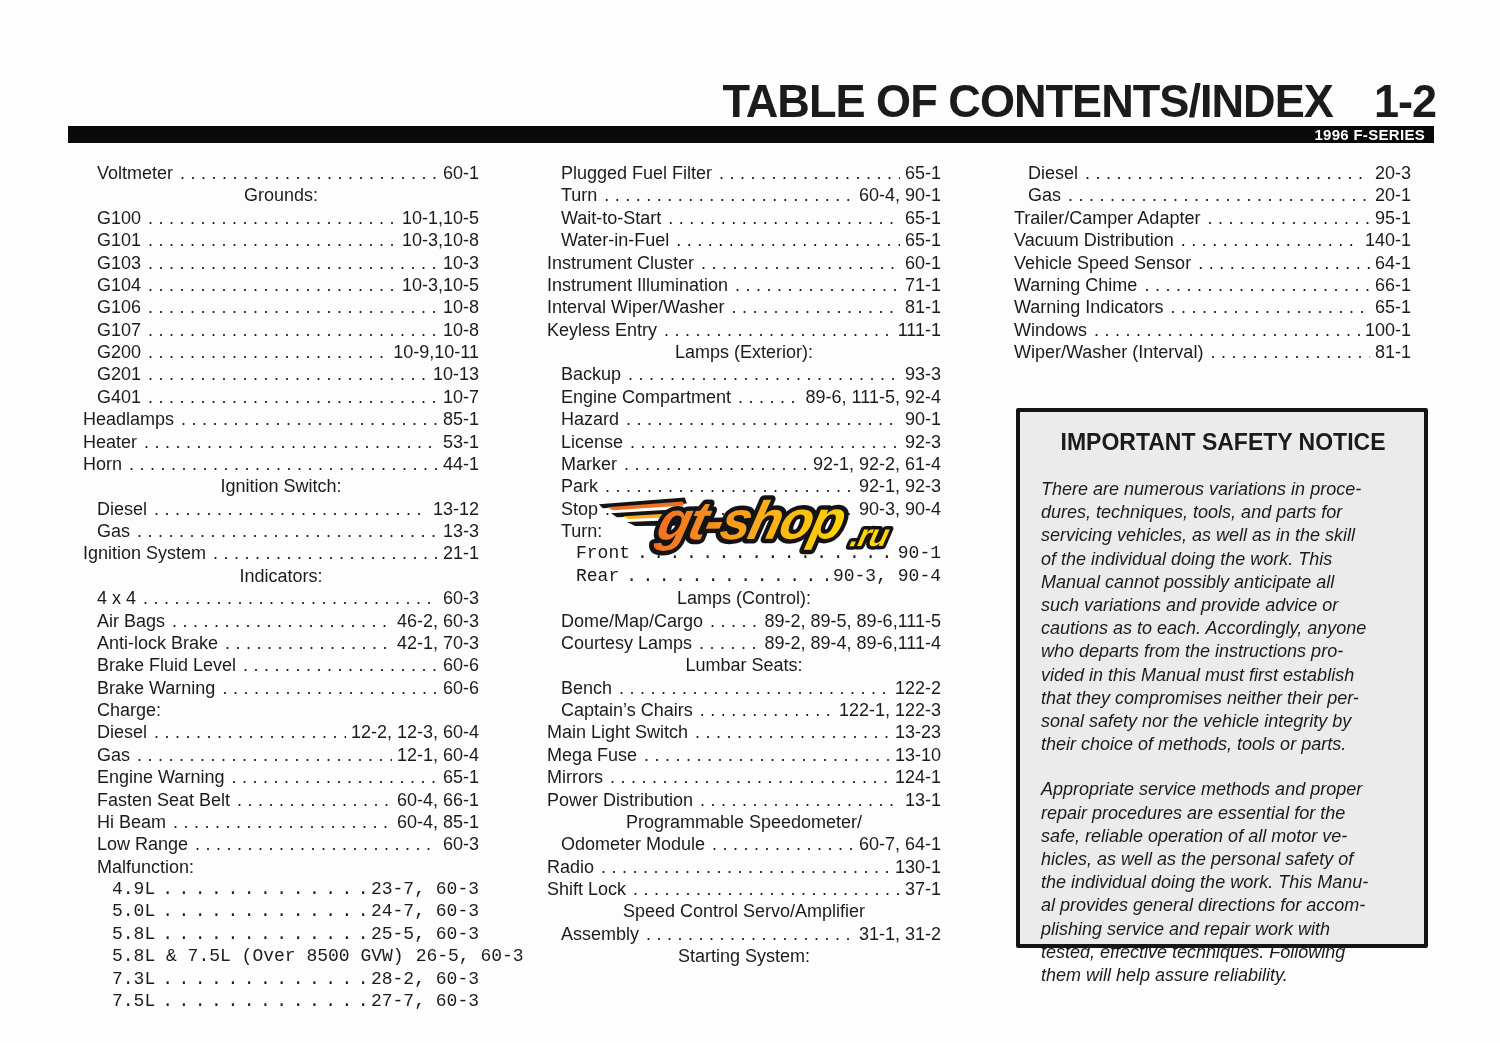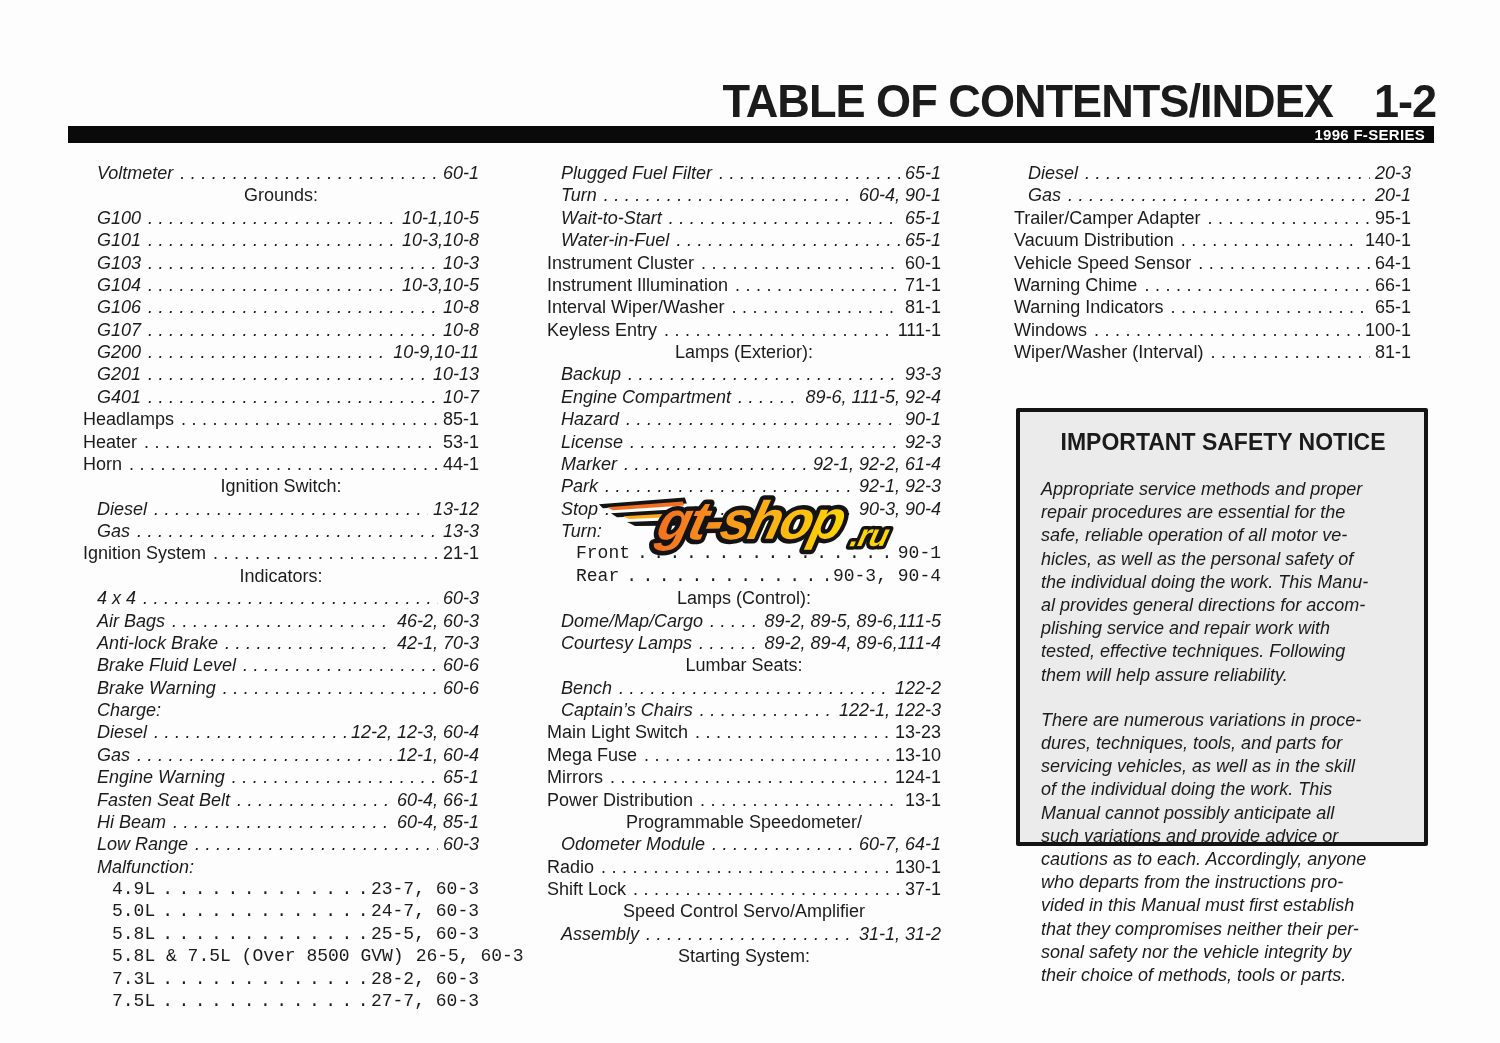--- a/index.html
+++ b/index.html
@@ -36,25 +36,25 @@
   .row .label{flex:0 0 auto;}
   .row .dots{
     flex:1 1 auto;overflow:hidden;margin:0 5px 0 7px;
     letter-spacing:5.5px;color:#1b1b1b;
   }
   .row .dots::after{
     content:"..................................................................";
   }
   .row .page{flex:0 0 auto;}
   .i0{padding-left:0;justify-content:center;}
-  .i1{padding-left:14px;font-style:italic;}
+  .i1{padding-left:14px;}
   .i2{padding-left:29px;font-family:Liberation Mono, monospace;}
   
   .notice{
-    position:absolute;left:1016px;top:408px;width:412px;height:438px;
+    position:absolute;left:1016px;top:408px;width:412px;height:540px;
     background:#ebebeb;border:4px solid #141414;border-radius:2px;
     box-sizing:border-box;padding:17px 19px 0 21px;
   }
   .notice h2{
     margin:0 0 22px 0;text-align:center;
     font-size:23px;font-weight:700;letter-spacing:0;
   }
   .notice p{
     margin:0 0 22px 0;
     font-size:18px;font-style:italic;line-height:23.2px;
@@ -470,41 +470,41 @@
     </div>
     <div class="row i0">
       <span class="label">Wiper/Washer (Interval)</span>
       <span class="dots"></span>
       <span class="page">81-1</span>
     </div>
   </div>
 
 <div class="notice">
   <h2>IMPORTANT SAFETY NOTICE</h2>
-  <p>Appropriate service methods and proper
-repair procedures are essential for the
-safe, reliable operation of all motor ve-
-hicles, as well as the personal safety of
-the individual doing the work. This Manu-
-al provides general directions for accom-
-plishing service and repair work with
-tested, effective techniques. Following
-them will help assure reliability.</p>
   <p>There are numerous variations in proce-
 dures, techniques, tools, and parts for
 servicing vehicles, as well as in the skill
 of the individual doing the work. This
 Manual cannot possibly anticipate all
 such variations and provide advice or
 cautions as to each. Accordingly, anyone
 who departs from the instructions pro-
 vided in this Manual must first establish
 that they compromises neither their per-
 sonal safety nor the vehicle integrity by
 their choice of methods, tools or parts.</p>
+  <p>Appropriate service methods and proper
+repair procedures are essential for the
+safe, reliable operation of all motor ve-
+hicles, as well as the personal safety of
+the individual doing the work. This Manu-
+al provides general directions for accom-
+plishing service and repair work with
+tested, effective techniques. Following
+them will help assure reliability.</p>
 </div>
 
 <div class="watermark">
   <svg width="315" height="76" viewBox="0 0 315 76">
     <defs>
       <linearGradient id="wmgrad" x1="0" y1="0" x2="1" y2="0">
         <stop offset="0" stop-color="#f26f21"></stop>
         <stop offset="0.55" stop-color="#fbac18"></stop>
         <stop offset="1" stop-color="#ffd405"></stop>
       </linearGradient>

